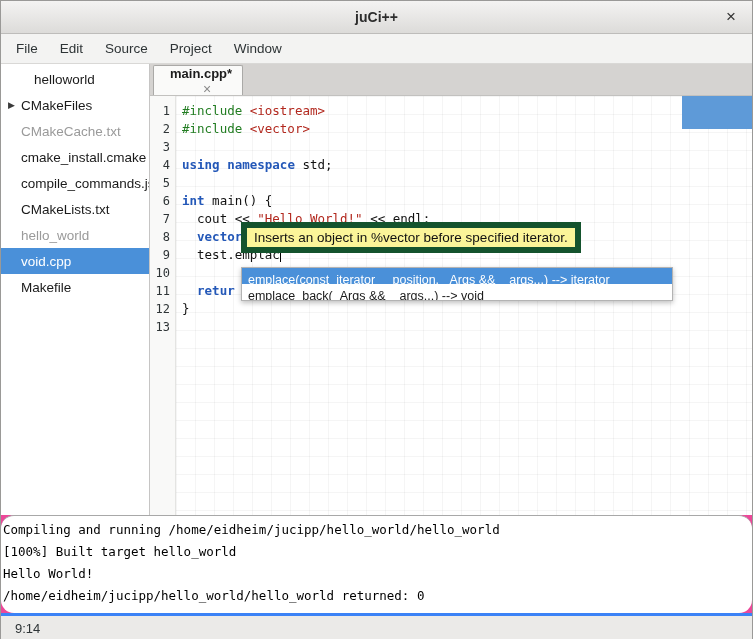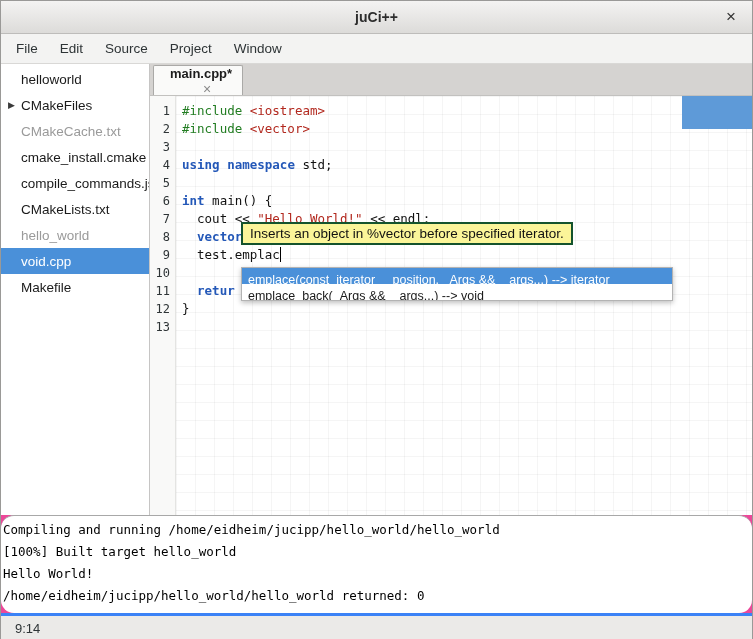--- a/index.html
+++ b/index.html
@@ -24,21 +24,21 @@
 
   
   .main { flex: 0 0 451px; display: flex; min-height: 0; }
 
   
   .sidebar { flex: 0 0 149px; width: 149px; border-right: 1px solid #c6c5c4;
     background: #fff; overflow: hidden; padding-top: 2px; }
   .srow { height: 26px; display: flex; align-items: center; padding-left: 20px;
     font-size: 13.5px; color: #1a1a1a; white-space: nowrap; position: relative;
     overflow: hidden; }
-  .srow.root { padding-left: 20px; }
+  .srow.root { padding-left: 5px; margin-left: 28px; }
   .srow.muted .slabel { color: #9a9a9a; }
   .srow.selected { background: var(--accent, #4a90d9); }
   .srow.selected .slabel { color: #fff; }
   .expander { position: absolute; left: 7px; font-size: 9px; color: #3a3a3a; }
 
   
   .editor { flex: 1; display: flex; flex-direction: column; min-width: 0; }
   .tabbar { flex: 0 0 32px; background: #d5d3d1; border-bottom: 1px solid #c2c1bf;
     display: flex; align-items: flex-end; padding-left: 3px; }
   .tab { height: 30px; background: #fafaf9; border: 1px solid #aaa9a7;
@@ -65,21 +65,21 @@
   .c-p { color: var(--pp, #227d22); }
   .c-s { color: var(--str, #b2281e); }
   .c-d { color: #111; }
   .caret { display: inline-block; width: 1.5px; height: 15px; background: #000;
     vertical-align: -3px; }
   .scroll-thumb { position: absolute; right: 0; top: 0; width: 70px; height: 33px;
     background: var(--thumb, #5e9ad8); }
 
   
   .doc-tooltip { position: absolute; left: 240px; top: 221px;
-    background: var(--tooltip-bg, #fbf599); border: 2px solid #14532d;
+    background: var(--tooltip-bg, #fbf599); border: 6px solid #14532d;
     padding: 2px 7px; font-size: 13.5px; color: #111; z-index: 20;
     white-space: nowrap; }
   .completion { position: absolute; left: 240px; top: 266px; width: 432px;
     background: #fff; border: 1px solid #b3b3b3;
     box-shadow: 0 2px 5px rgba(0,0,0,0.25); z-index: 21; }
   .crow { height: 16px; line-height: 24px; padding: 0 6px; font-size: 12.5px;
     color: #1a1a1a; white-space: nowrap; overflow: hidden; cursor: default; }
   .crow.sel { background: var(--accent, #4a90d9); color: #fff; }
 
   

